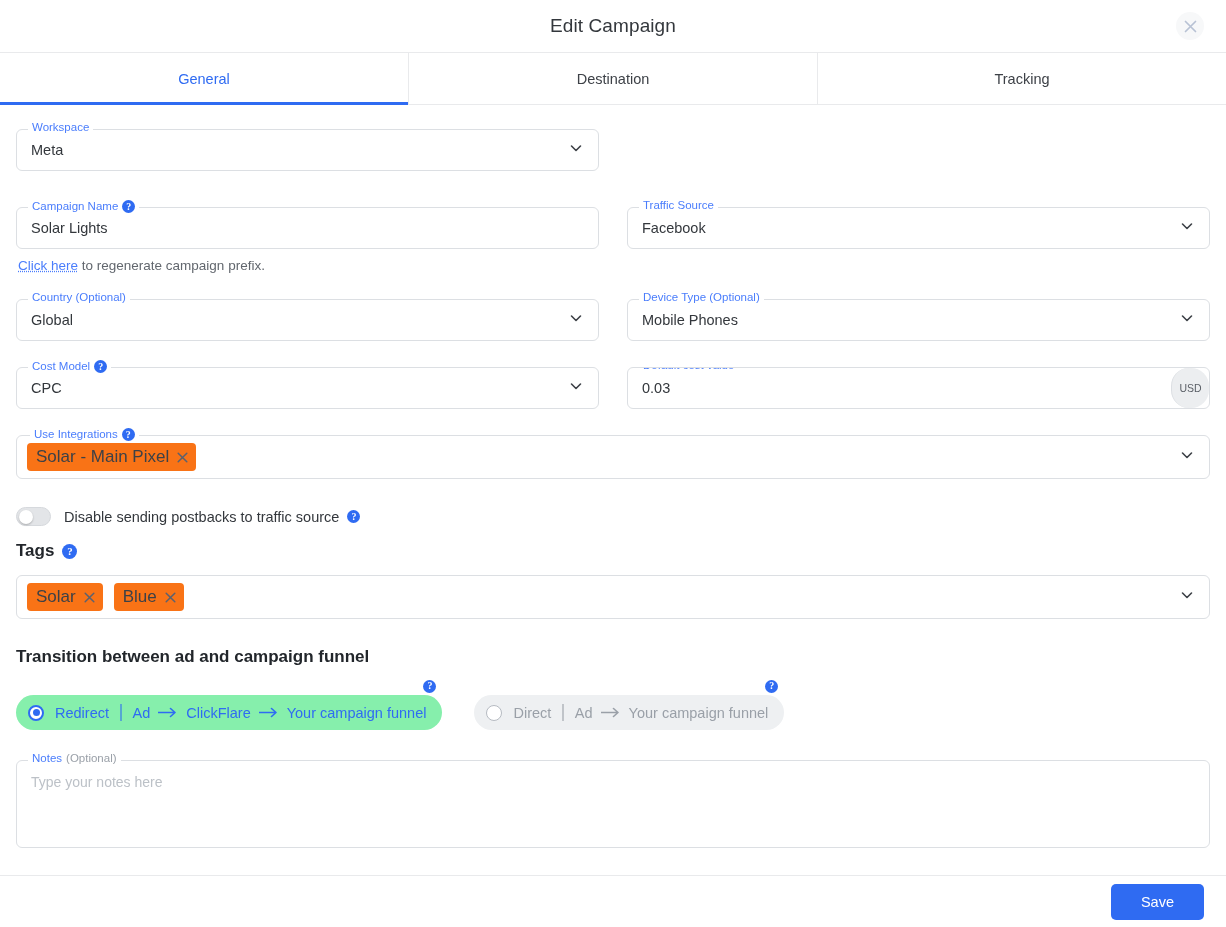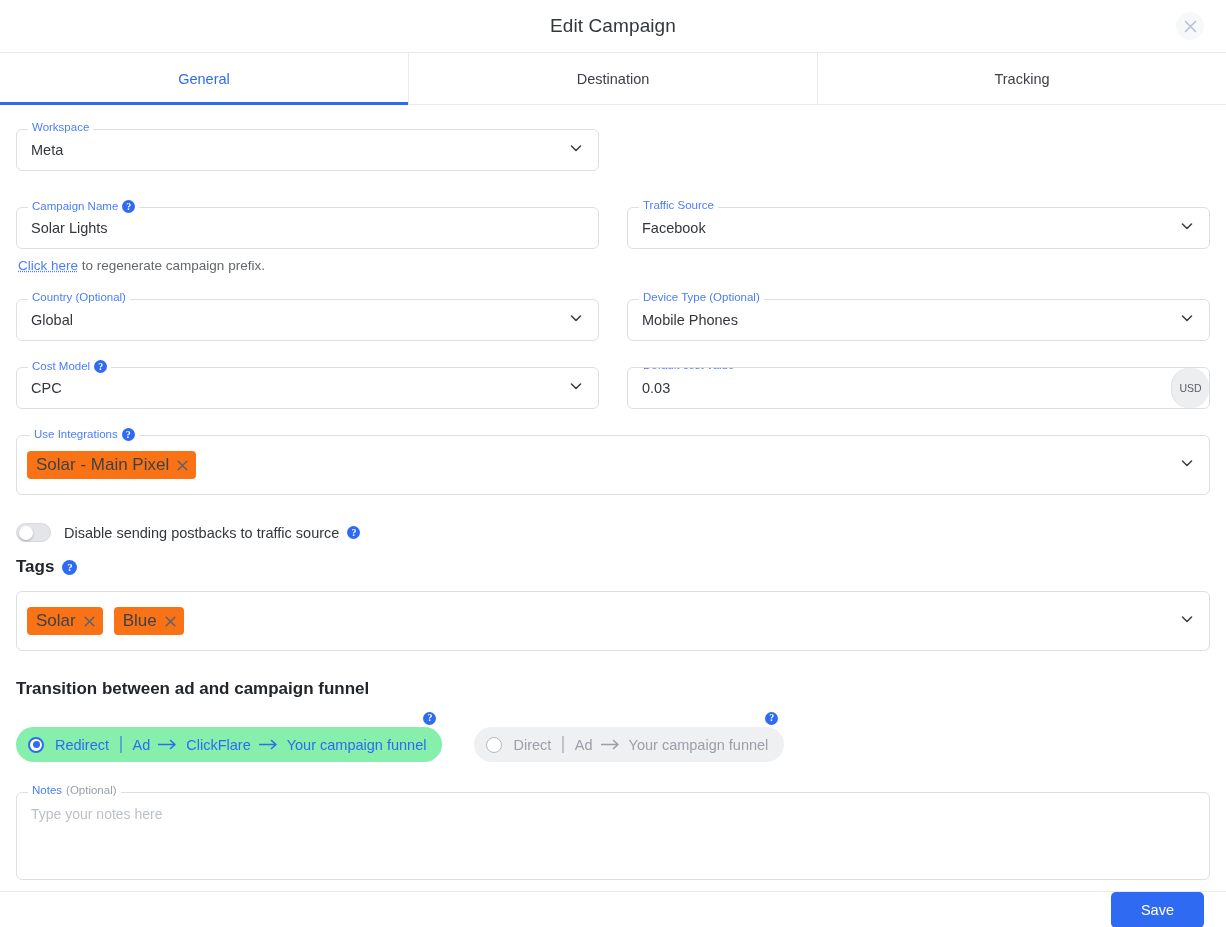--- a/index.html
+++ b/index.html
@@ -56,21 +56,21 @@
 
   .row { display: flex; gap: 28px; }
   .col { flex: 1; min-width: 0; }
 
   
   .field {
     position: relative; border: 1px solid #dcdfe3; border-radius: 6px;
     height: 42px; background: #fff; display: flex; align-items: center;
     padding: 0 14px;
   }
-  .field.tall { height: 60px; }
+  .field.tall { height: 44px; }
   .field-legend {
     position: absolute; top: -8px; left: 11px;
     background: #fff; padding: 0 4px;
     font-size: 11.5px; color: #4a7dfc; line-height: 1;
     display: flex; align-items: center; gap: 4px;
     white-space: nowrap;
   }
   .field-legend .opt { color: #9aa0a8; }
   .field-value {
     font-size: 14.5px; color: #33373c; flex: 1;
@@ -165,21 +165,21 @@
 
   
   .notes {
     position: relative; border: 1px solid #dcdfe3; border-radius: 6px;
     height: 88px; padding: 12px 14px; background:#fff;
   }
   .notes .ph { font-size: 14px; color: #bcc1c7; }
 
   
   .footer {
-    position: absolute; left: 0; right: 0; bottom: 0; height: 36px;
+    position: absolute; left: 0; right: 0; bottom: 0; height: 52px;
     background: #fff; border-top: 1px solid #e9eaec;
     display: flex; align-items: center; justify-content: flex-end;
     padding-right: 22px;
   }
   .save-btn {
     background: #2f6bf2; color: #fff; border: none; border-radius: 5px;
     font-size: 14.5px; padding: 0 30px; height: 36px; cursor: pointer;
     font-family: "Liberation Sans", sans-serif;
   }
 </style>

